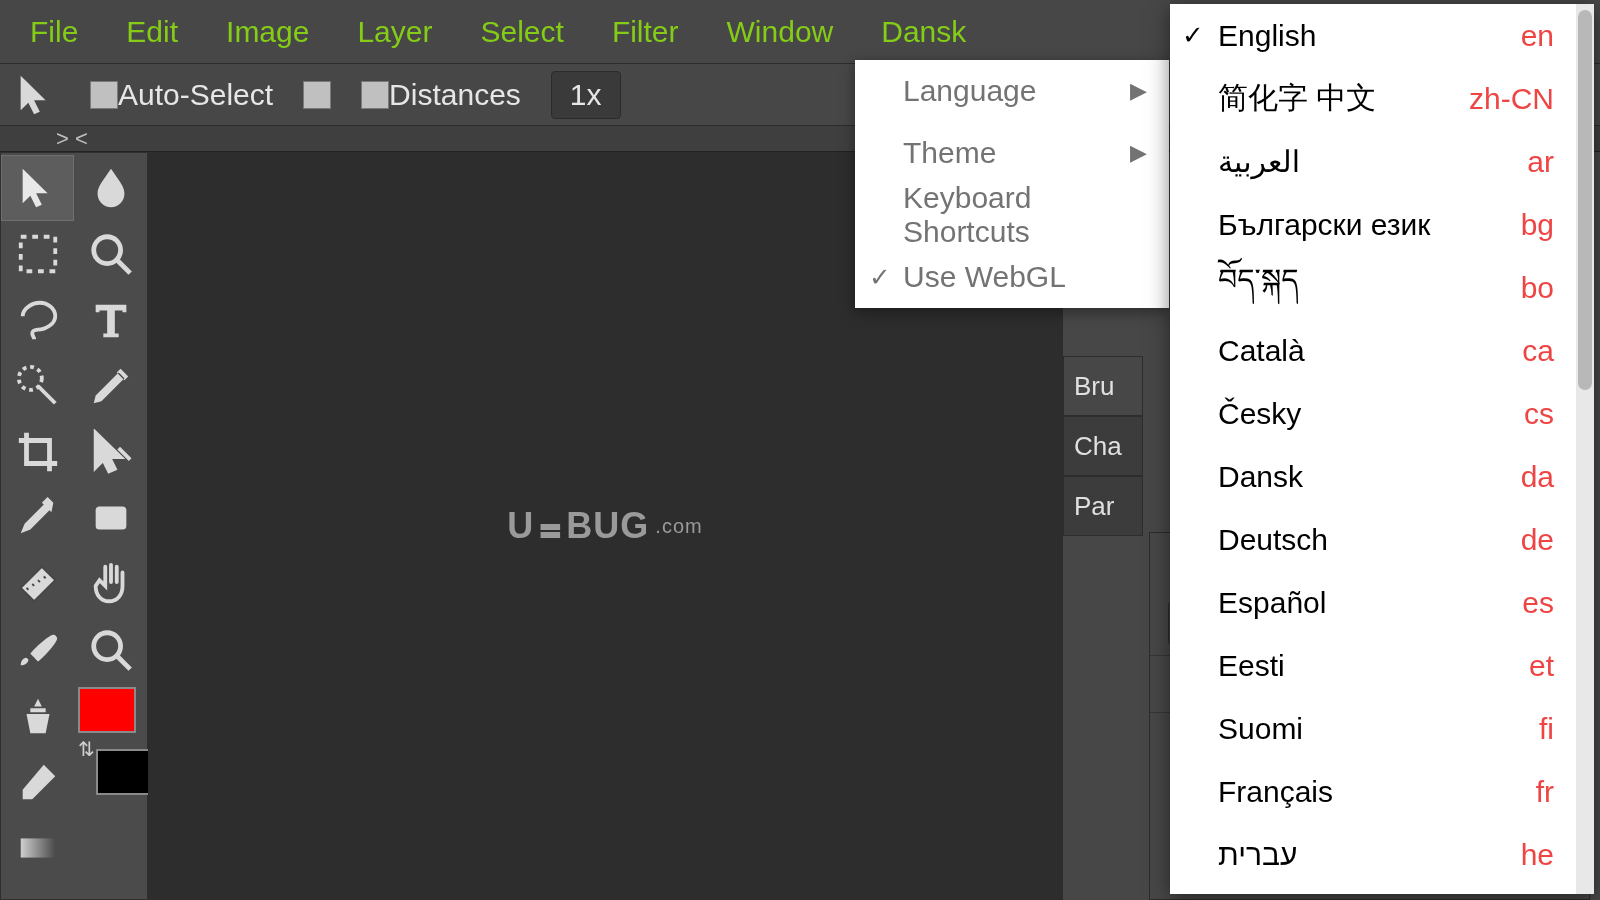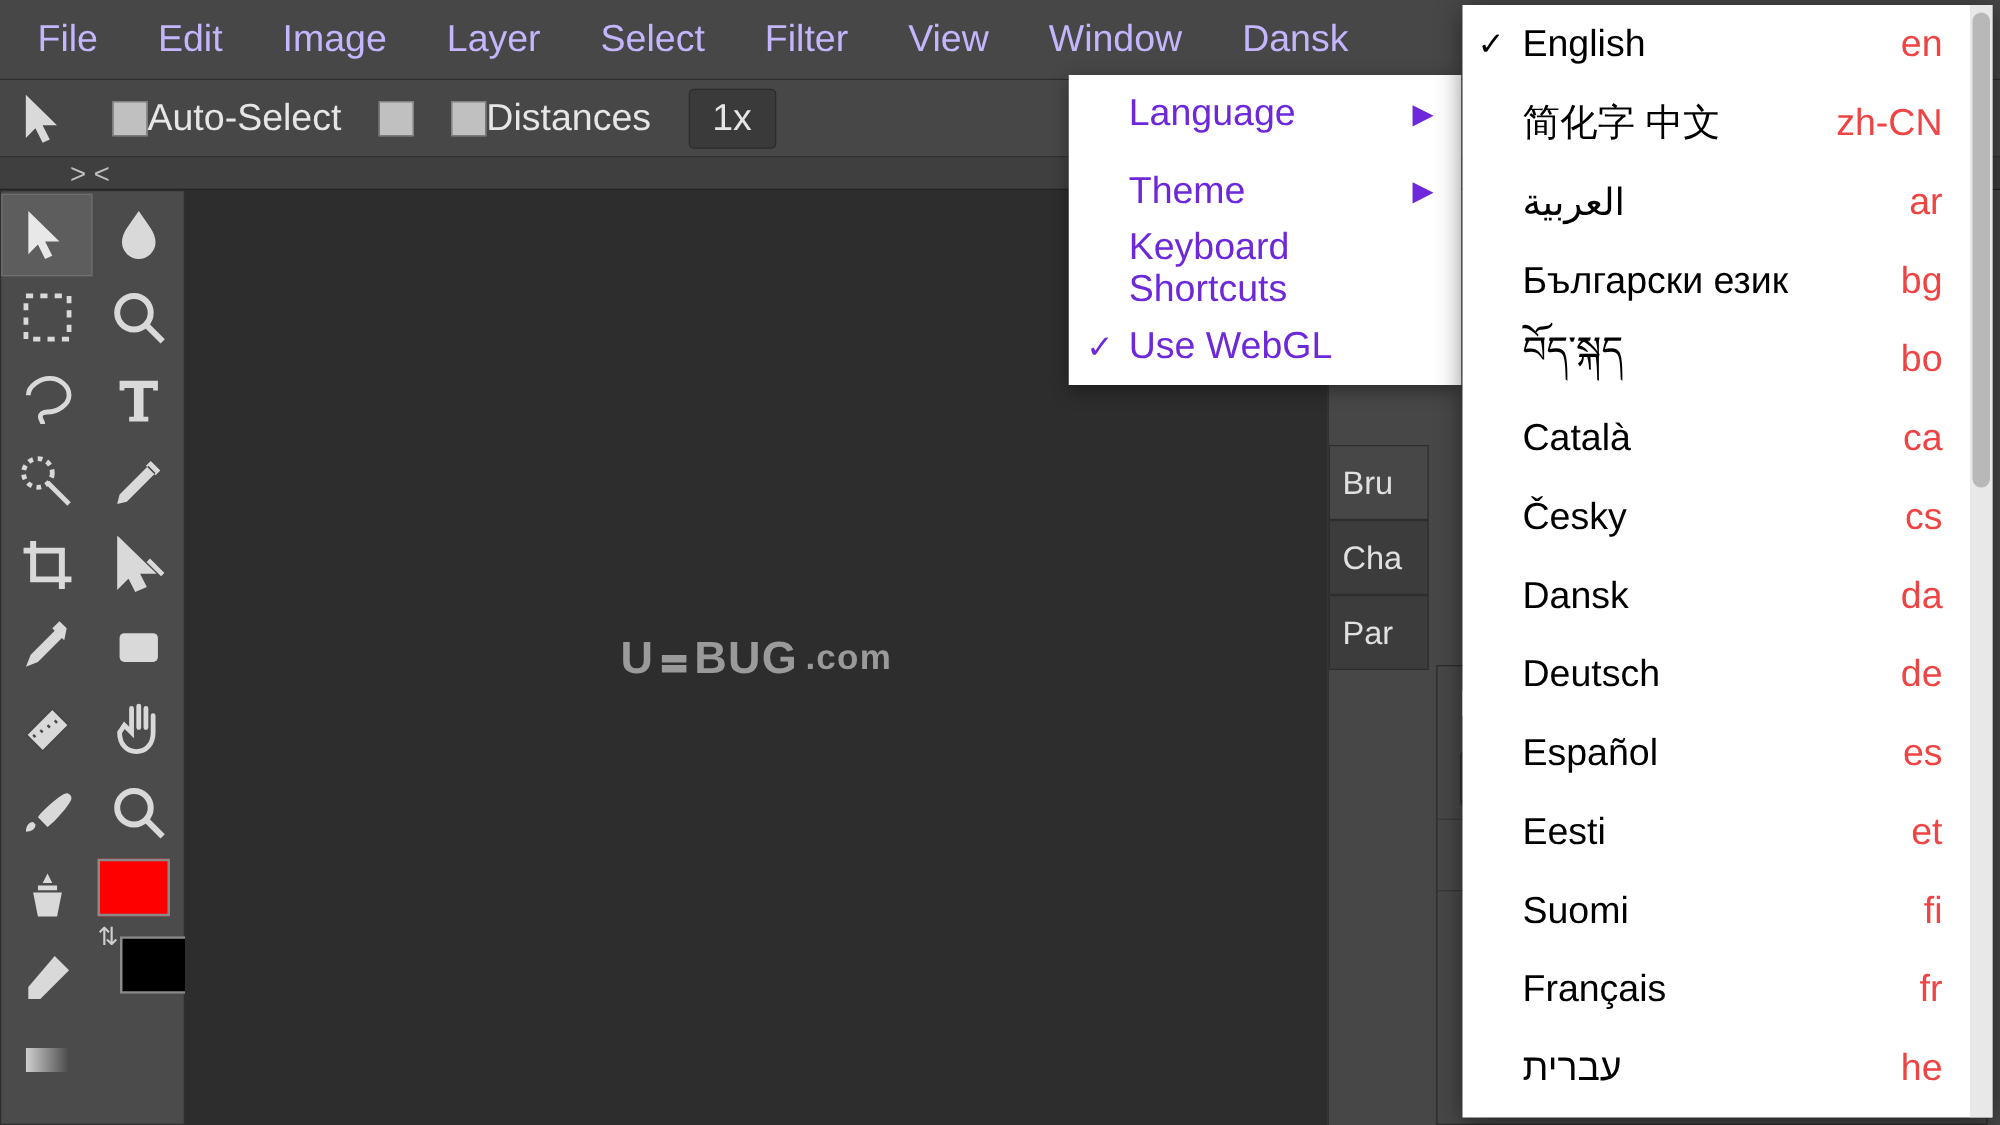--- a/index.html
+++ b/index.html
@@ -15,21 +15,21 @@
 
   
   .menubar {
     height: 64px;
     background: #474747;
     border-bottom: 1px solid #2d2d2d;
     display: flex;
     align-items: center;
     padding: 0 6px;
     font-size: 30px;
-    color: #c4b5fd;
+    color: #84cc16;
   }
   .menubar-item {
     padding: 0 24px;
     height: 100%;
     display: flex;
     align-items: center;
     cursor: default;
   }
 
   
@@ -154,21 +154,21 @@
     top: 50%;
     transform: translate(-50%, -50%);
     color: #9a9a9a;
     font-size: 36px;
     font-weight: bold;
     letter-spacing: 1px;
     display: flex;
     align-items: center;
     gap: 6px;
   }
-  .canvas-watermark .dotcom { font-size: 28px; font-weight: bold; }
+  .canvas-watermark .dotcom { font-size: 20px; font-weight: normal; }
 
   
   .right-column {
     width: 538px;
     background: #474747;
     border-left: 1px solid #2b2b2b;
     position: relative;
   }
   .side-tabs {
     position: absolute;
@@ -235,21 +235,21 @@
     border: 1px solid #2b2b2b;
   }
 
   
   .dropdown-more {
     position: absolute;
     left: 855px;
     top: 60px;
     width: 314px;
     background: #ffffff;
-    color: #6d28d9;
+    color: #737373;
     font-size: 30px;
     box-shadow: 0 4px 14px rgba(0,0,0,0.4);
     z-index: 40;
   }
   .dd-item {
     height: 62px;
     display: flex;
     align-items: center;
     padding: 0 24px 0 48px;
     position: relative;
@@ -313,21 +313,20 @@
 </head>
 <body>
 
 <div class="menubar">
   <div class="menubar-item">File</div>
   <div class="menubar-item">Edit</div>
   <div class="menubar-item">Image</div>
   <div class="menubar-item">Layer</div>
   <div class="menubar-item">Select</div>
   <div class="menubar-item">Filter</div>
-  <div class="menubar-item">View</div>
   <div class="menubar-item">Window</div>
   <div class="menubar-item">Dansk</div>
 </div>
 
 <div class="optionsbar">
   <div class="options-tool-icon">
     <svg class="tool-svg" viewBox="0 0 24 24" fill="#d9d9d9">
         <path d="M4 2l0 18 4-4 3 6 3-1.3-3-6 6 0z"></path>
       </svg>
   </div>

